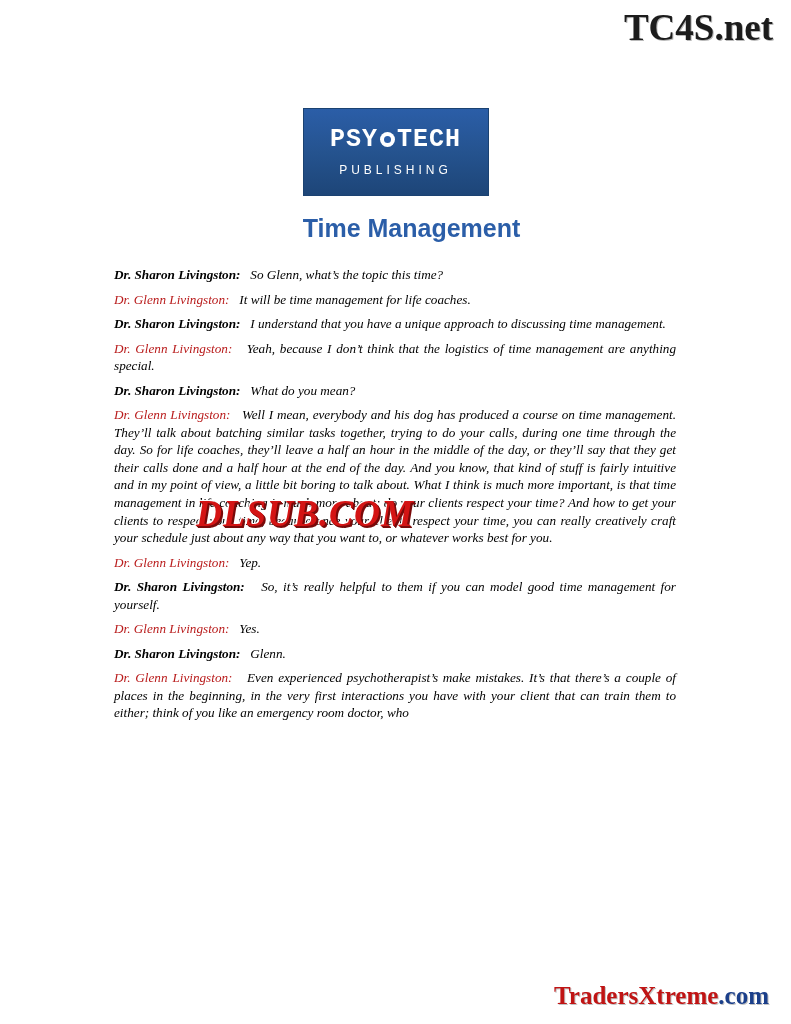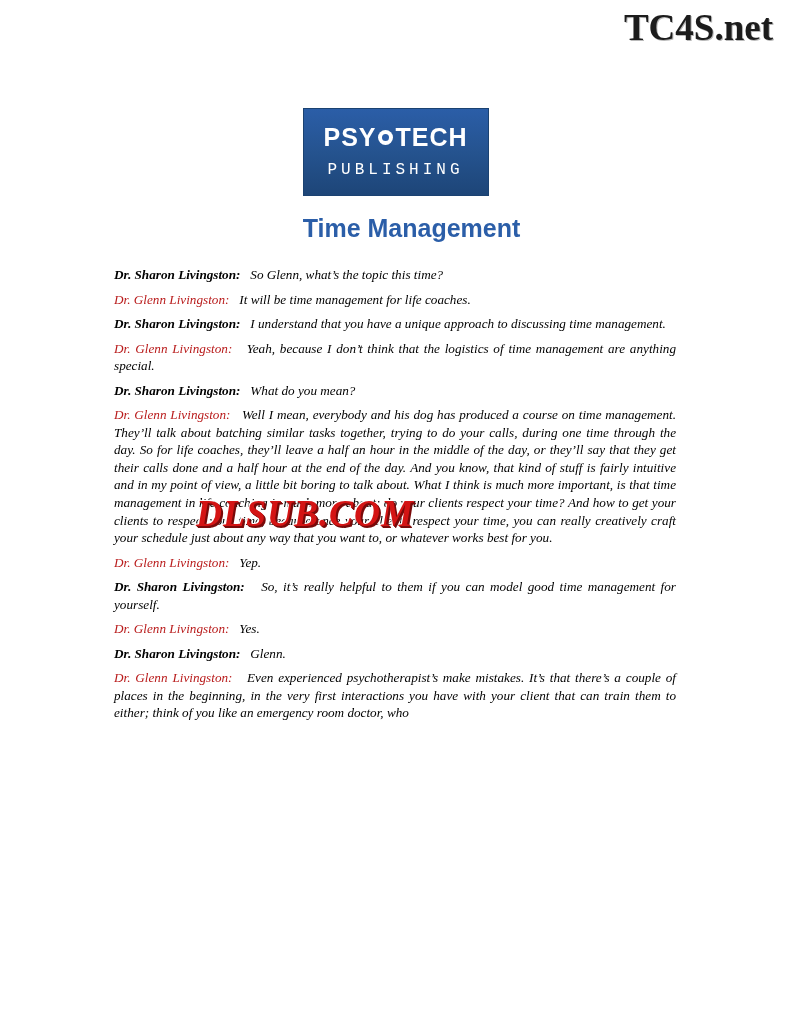--- a/index.html
+++ b/index.html
@@ -48,21 +48,21 @@
     height: 88px;
     background: linear-gradient(180deg, #2b5ea8 0%, #25538f 50%, #1d4577 100%);
     display: flex;
     flex-direction: column;
     align-items: center;
     justify-content: center;
     box-shadow: 0 0 0 1px #1b4271 inset;
   }
   .logo-main {
     color: #ffffff;
-    font-family: Liberation Sans, sans-serif;
+    font-family: Liberation Mono, monospace;
     font-weight: bold;
     font-size: 25px;
     letter-spacing: 1px;
     display: flex;
     align-items: center;
     line-height: 1;
   }
   .logo-dot {
     display: inline-block;
     width: 15px;
@@ -77,22 +77,22 @@
     position: absolute;
     left: 4px;
     top: 4px;
     width: 7px;
     height: 7px;
     border-radius: 50%;
     background: #2b5ea8;
   }
   .logo-sub {
     color: #ffffff;
-    font-family: Liberation Mono, monospace;
-    font-size: 16px;
+    font-family: Liberation Sans, sans-serif;
+    font-size: 12px;
     letter-spacing: 4px;
     margin-top: 11px;
   }
 
   .doc-title {
     position: absolute;
     top: 214px;
     left: 16px;
     width: 791px;
     text-align: center;
@@ -190,14 +190,17 @@
       <p class="para"><span class="speaker glenn">Dr. Glenn Livingston:</span><span class="sp-gap">   </span><span class="utterance">Well I mean, everybody and his dog has produced a course on time management.  They’ll talk about batching similar tasks together, trying to do your calls, during one time through the day.  So for life coaches, they’ll leave a half an hour in the middle of the day, or they’ll say that they get their calls done and a half hour at the end of the day.  And you know, that kind of stuff is fairly intuitive and in my point of view, a little bit boring to talk about.  What I think is much more important, is that time management in life coaching is much more about; do your clients respect your time?  And how to get your clients to respect your time, because once your clients respect your time, you can really creatively craft your schedule just about any way that you want to, or whatever works best for you.</span></p>
       <p class="para"><span class="speaker glenn">Dr. Glenn Livingston:</span><span class="sp-gap">   </span><span class="utterance">Yep.</span></p>
       <p class="para"><span class="speaker">Dr. Sharon Livingston:</span><span class="sp-gap">   </span><span class="utterance">So, it’s really helpful to them if you can model good time management for yourself.</span></p>
       <p class="para"><span class="speaker glenn">Dr. Glenn Livingston:</span><span class="sp-gap">   </span><span class="utterance">Yes.</span></p>
       <p class="para"><span class="speaker">Dr. Sharon Livingston:</span><span class="sp-gap">   </span><span class="utterance">Glenn.</span></p>
       <p class="para"><span class="speaker glenn">Dr. Glenn Livingston:</span><span class="sp-gap">   </span><span class="utterance">Even experienced psychotherapist’s make mistakes.  It’s that there’s a couple of places in the beginning, in the very first interactions you have with your client that can train them to either; think of you like an emergency room doctor, who</span></p>
     </div>
 
   <div class="dl-mark">DLSUB.COM</div>
 
+  <div class="bottom-mark">
+    <span class="red">TradersXtreme</span><span>.com</span>
+  </div>
 
 </div>
 
 </body></html>

